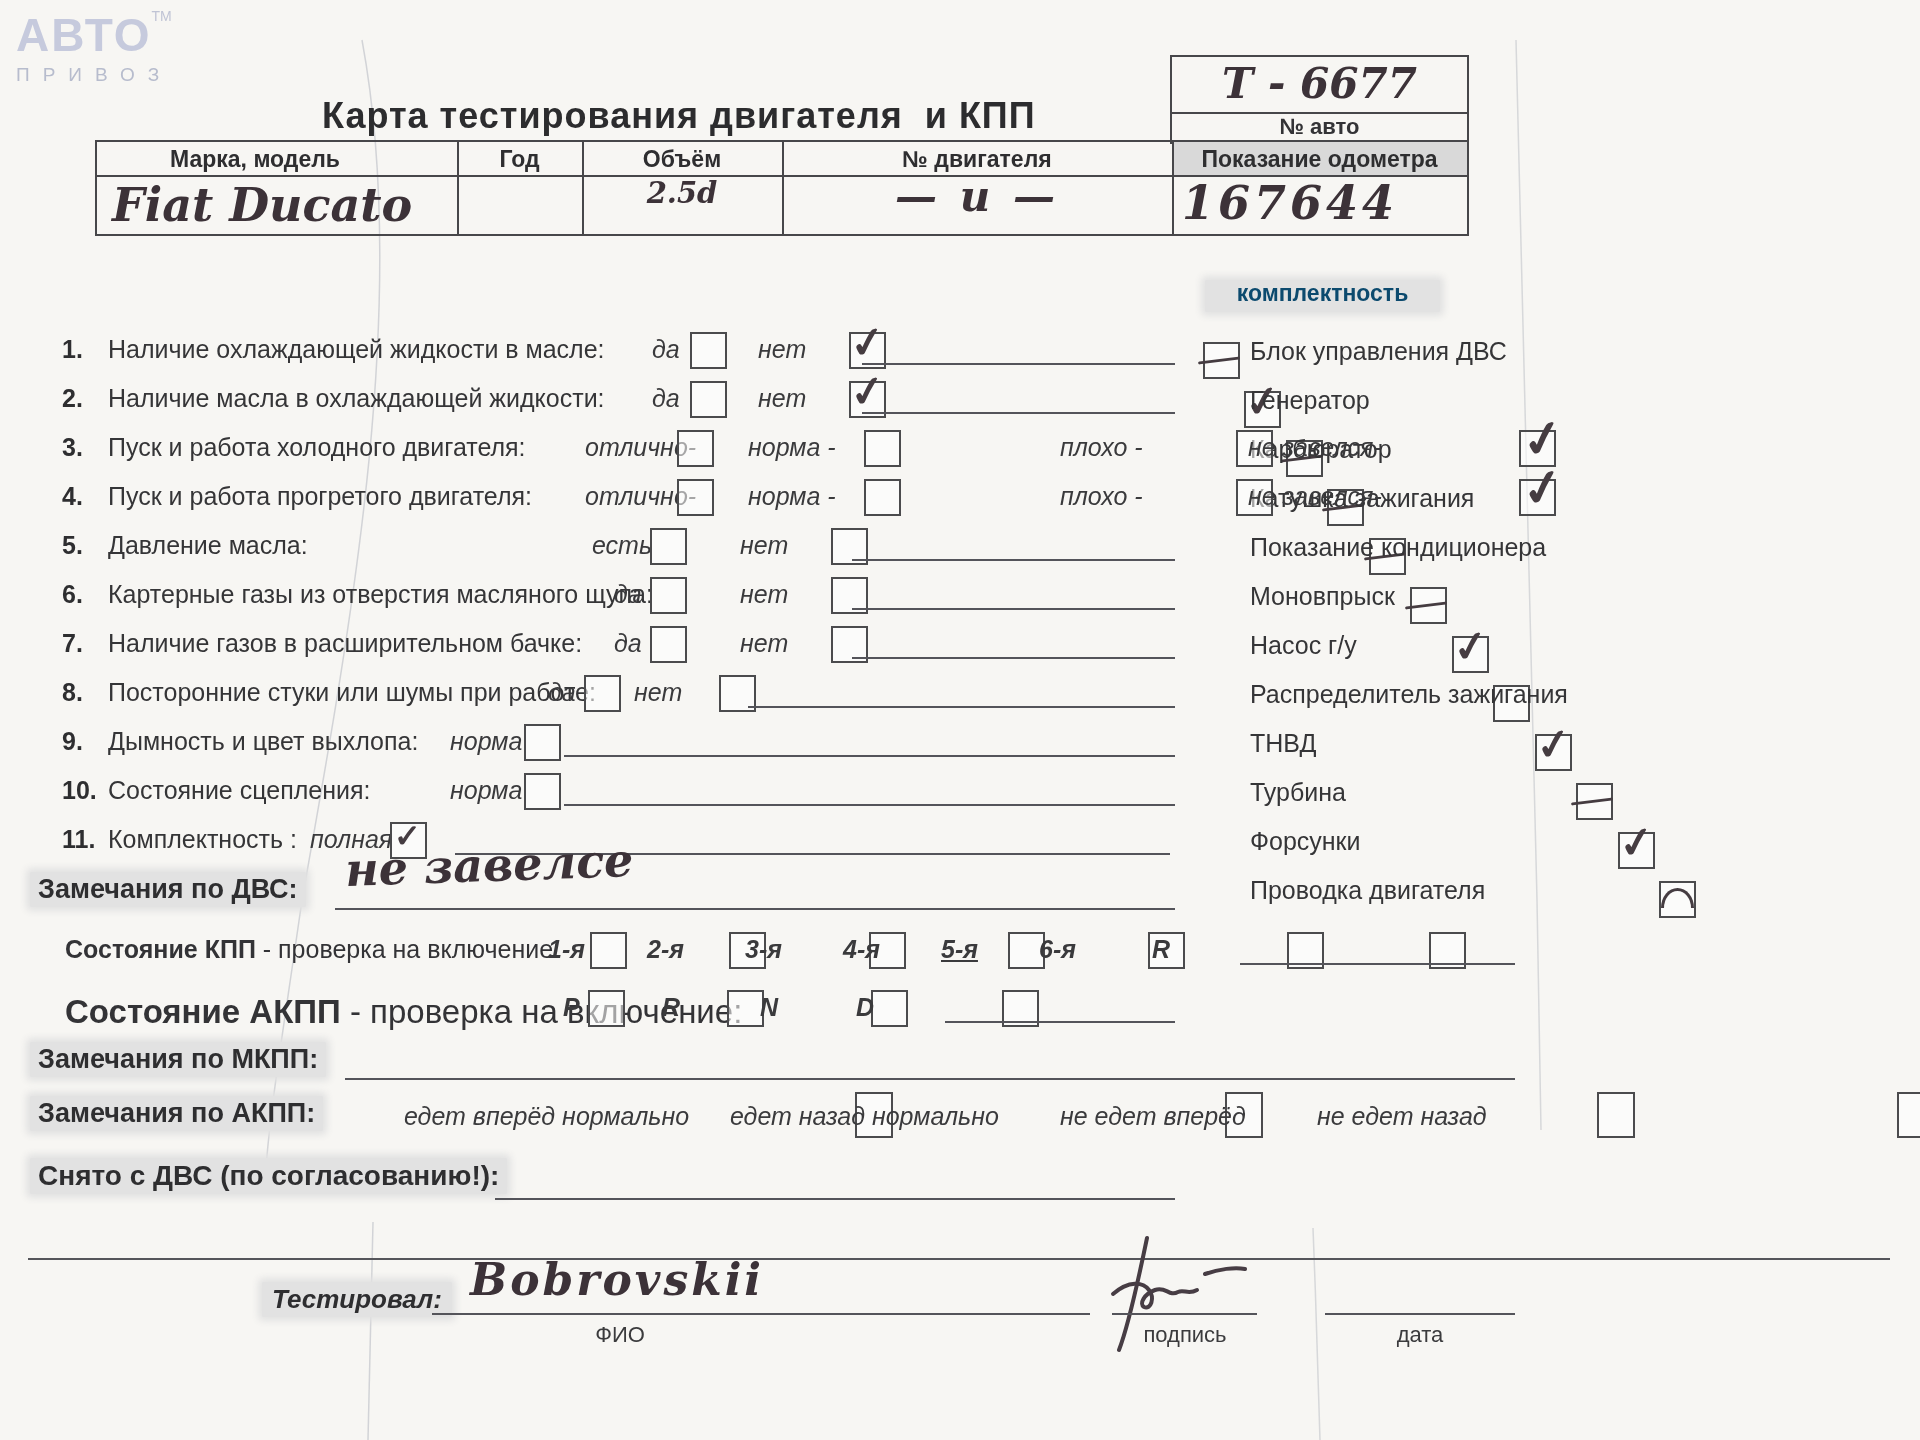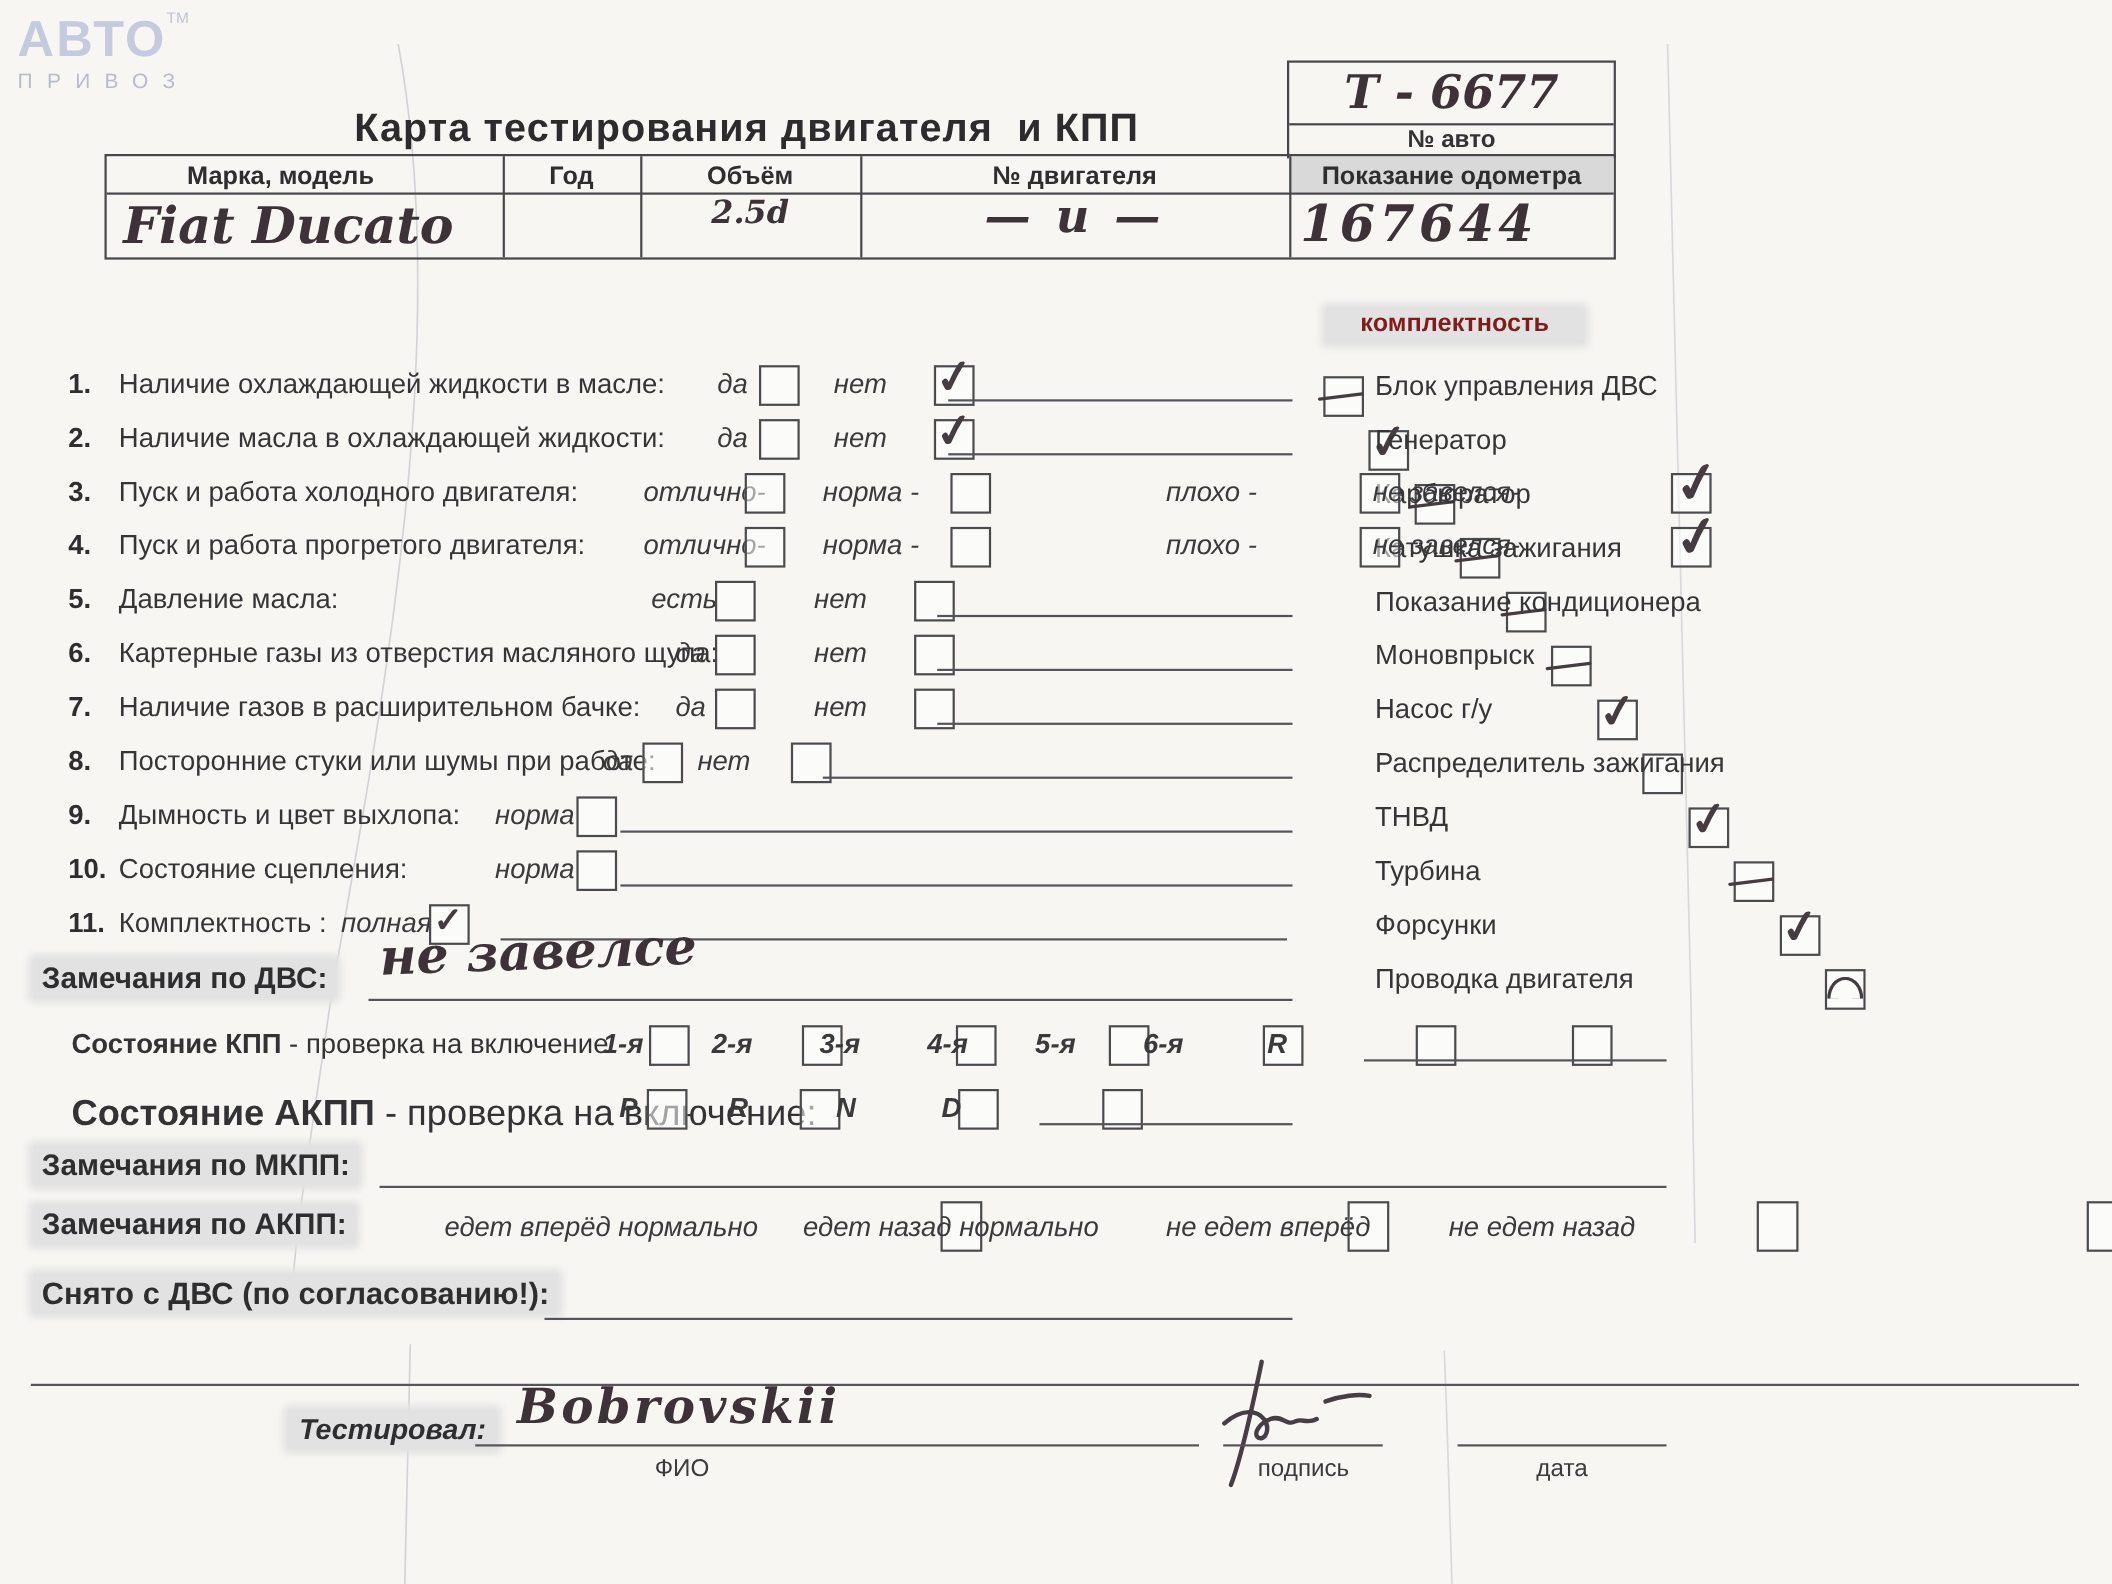--- a/index.html
+++ b/index.html
@@ -78,21 +78,21 @@
     <div class="tcell" style="left:685px;top:4px;width:390px;">№ двигателя</div>
     <div class="tcell" style="left:1075px;top:4px;width:295px;">Показание одометра</div>
     <div class="abs hw" style="left:15px;top:36px;font-size:46px;">Fiat Ducato</div>
     <div class="abs hw" style="left:360px;top:36px;width:125px;text-align:center;font-size:42px;"></div>
     <div class="abs hw" style="left:485px;top:34px;width:200px;text-align:center;font-size:29px;">2.5d</div>
     <div class="abs hw" style="left:685px;top:30px;width:390px;text-align:center;font-size:42px;letter-spacing:4px;">— и —</div>
     <div class="abs hw" style="left:1085px;top:34px;width:285px;font-size:46px;letter-spacing:4px;">167644</div>
   </div>
 
   
-  <div class="abs hl" style="left:1205px;top:280px;width:235px;height:32px;text-align:center;font-weight:bold;font-size:23px;color:#7f1d1d;">комплектность</div>
+  <div class="abs hl" style="left:1205px;top:280px;width:235px;height:32px;text-align:center;font-weight:bold;font-size:23px;color:#0c4a6e;">комплектность</div>
 
   <span class="cb abs" style="left:1203px;top:333px;" data-mark="dash"></span>
   <span class="abs rlabel" style="left:1250px;top:337px;">Блок управления ДВС</span>
   <span class="cb abs" style="left:1203px;top:382px;" data-mark="check"></span>
   <span class="abs rlabel" style="left:1250px;top:386px;">Генератор</span>
   <span class="cb abs" style="left:1203px;top:431px;" data-mark="dash"></span>
   <span class="abs rlabel" style="left:1250px;top:435px;">Карбюратор</span>
   <span class="cb abs" style="left:1203px;top:480px;" data-mark="dash"></span>
   <span class="abs rlabel" style="left:1250px;top:484px;">Катушка зажигания</span>
   <span class="cb abs" style="left:1203px;top:529px;" data-mark="dash"></span>
@@ -232,21 +232,21 @@
   <div class="abs" style="left:0;top:932px;width:1550px;height:36px;">
     <span class="abs" style="left:65px;top:3px;font-size:25px;white-space:nowrap;"><b>Состояние КПП</b><span> - проверка на включение:</span></span>
     <span class="glabel abs" style="left:548px;top:3px;">1-я</span>
     <span class="cb abs" style="left:590px;top:0;" data-mark="none"></span>
     <span class="glabel abs" style="left:647px;top:3px;">2-я</span>
     <span class="cb abs" style="left:688px;top:0;" data-mark="none"></span>
     <span class="glabel abs" style="left:745px;top:3px;">3-я</span>
     <span class="cb abs" style="left:786px;top:0;" data-mark="none"></span>
     <span class="glabel abs" style="left:843px;top:3px;">4-я</span>
     <span class="cb abs" style="left:884px;top:0;" data-mark="none"></span>
-    <span class="glabel abs" style="left:941px;top:3px;">5-я</span>
+    <span class="glabel abs" style="left:941px;top:3px;text-decoration:underline;">5-я</span>
     <span class="cb abs" style="left:982px;top:0;" data-mark="none"></span>
     <span class="glabel abs" style="left:1039px;top:3px;">6-я</span>
     <span class="cb abs" style="left:1080px;top:0;" data-mark="none"></span>
     <span class="glabel abs" style="left:1152px;top:3px;">R</span>
     <span class="cb abs" style="left:1180px;top:0;" data-mark="none"></span>
     <span class="wline abs" style="left:1240px;top:31px;width:275px;"></span>
   </div>
 
   
   <div class="abs" style="left:0;top:990px;width:1550px;height:36px;">

